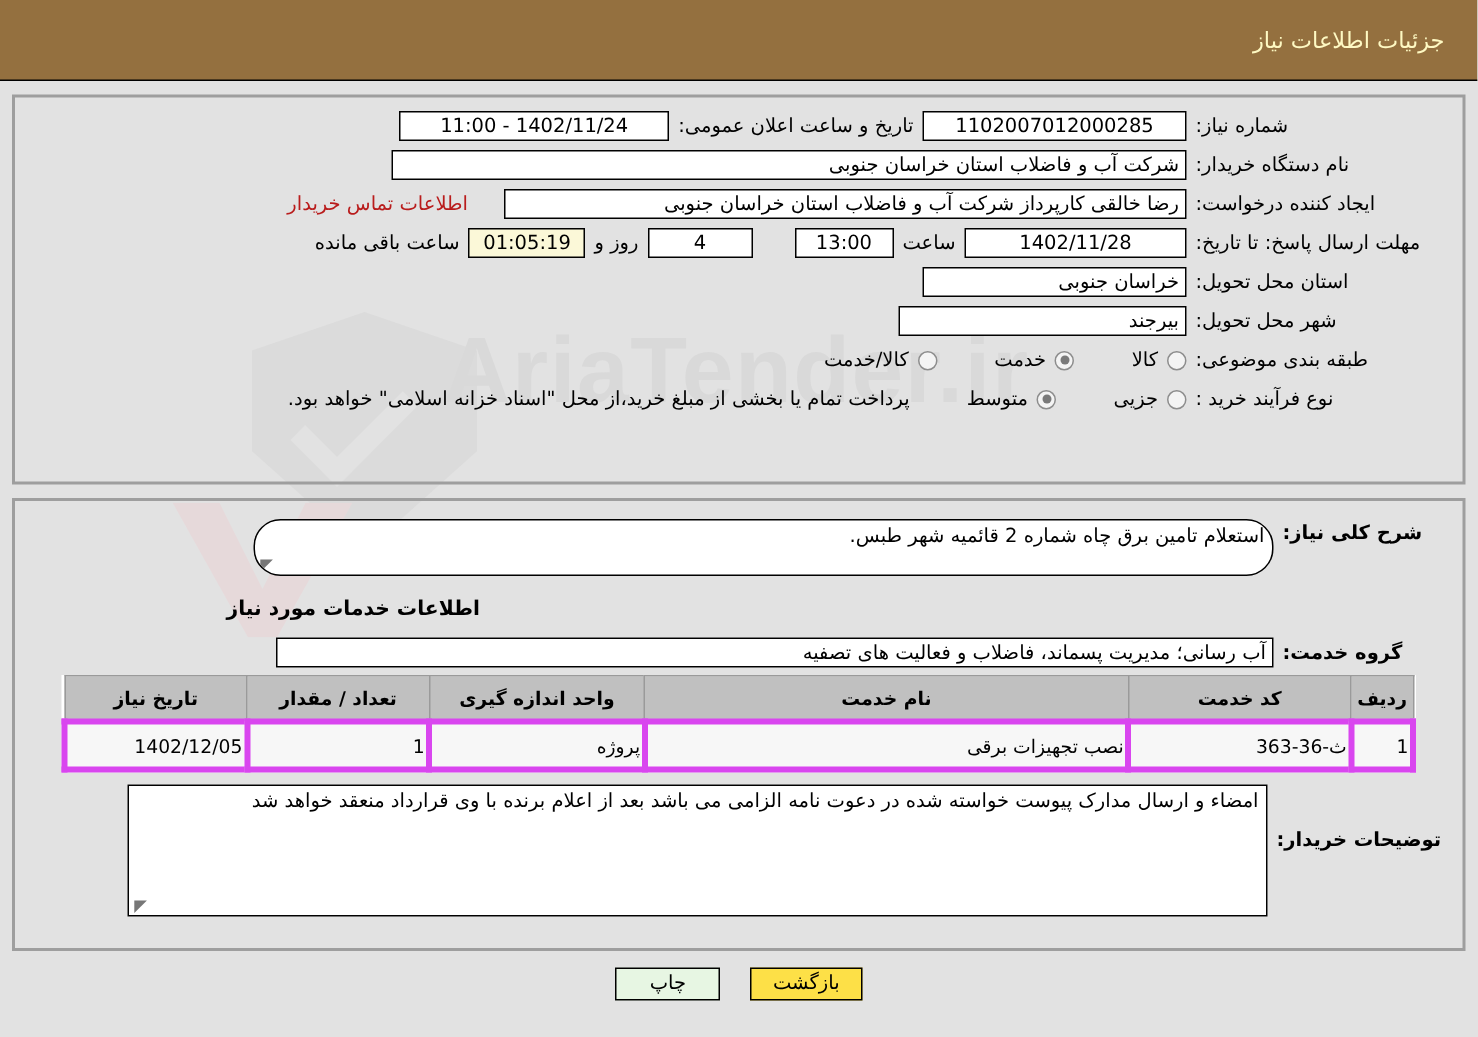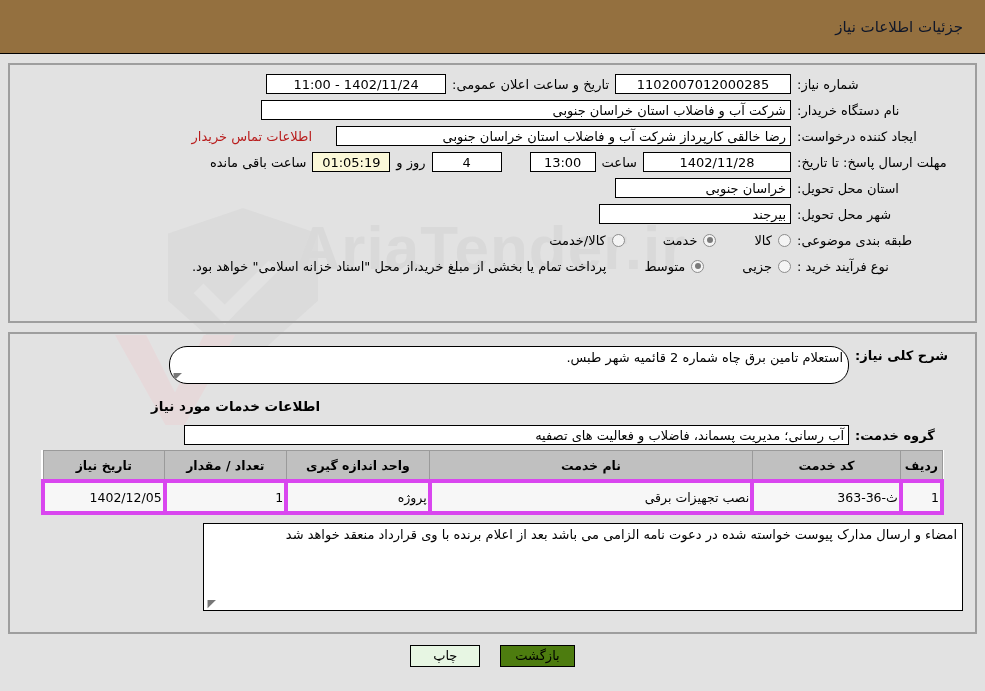--- a/index.html
+++ b/index.html
@@ -78,21 +78,21 @@
     color: #ffffff;
     display: flex;
     align-items: center;
     justify-content: flex-start;
     box-sizing: border-box;
     padding: 0 22px;
   }
   #page-header .title {
     font-size: 15px;
     font-weight: normal;
-    color: #0f172a;
+    color: #fef9c3;
   }
 
   
   .panel {
     position: relative;
     z-index: 1;
     margin: 9px 8px 0 8px;
     border: 2px solid #9e9e9e;
     background: transparent;
     box-sizing: border-box;
@@ -285,21 +285,21 @@
     border: 1px solid #000;
     height: 22px;
     line-height: 20px;
     min-width: 70px;
     text-align: center;
     font-size: 13px;
     box-sizing: border-box;
     padding: 0 14px;
     cursor: pointer;
   }
-  .btn.back { background: #4d7c0f; }
+  .btn.back { background: #fde047; }
   .btn.print { background: #e7f6e3; }
 </style>
 </head>
 <body>
 
 <div id="watermark">
   <div class="wm-shield"></div>
   <div class="wm-text">AriaTender.ir</div>
   <div class="wm-v"></div>
 </div>
@@ -418,20 +418,21 @@
         <td>ث-36-363</td>
         <td>نصب تجهیزات برقی</td>
         <td>پروژه</td>
         <td>1</td>
         <td>1402/12/05</td>
       </tr>
     </tbody>
   </table>
 
   <div class="notes-row">
+    <div class="notes-lbl">توضیحات خریدار:</div>
     <div class="ta" style="width:760px;height:88px;">
       <span>امضاء و ارسال مدارک پیوست خواسته شده در دعوت نامه الزامی می باشد بعد از اعلام برنده با وی قرارداد منعقد خواهد شد</span>
       <span class="grip">◤</span>
     </div>
   </div>
 </div>
 
 <div id="footer">
   <div class="btn back">بازگشت</div>
   <div class="btn print">چاپ</div>

